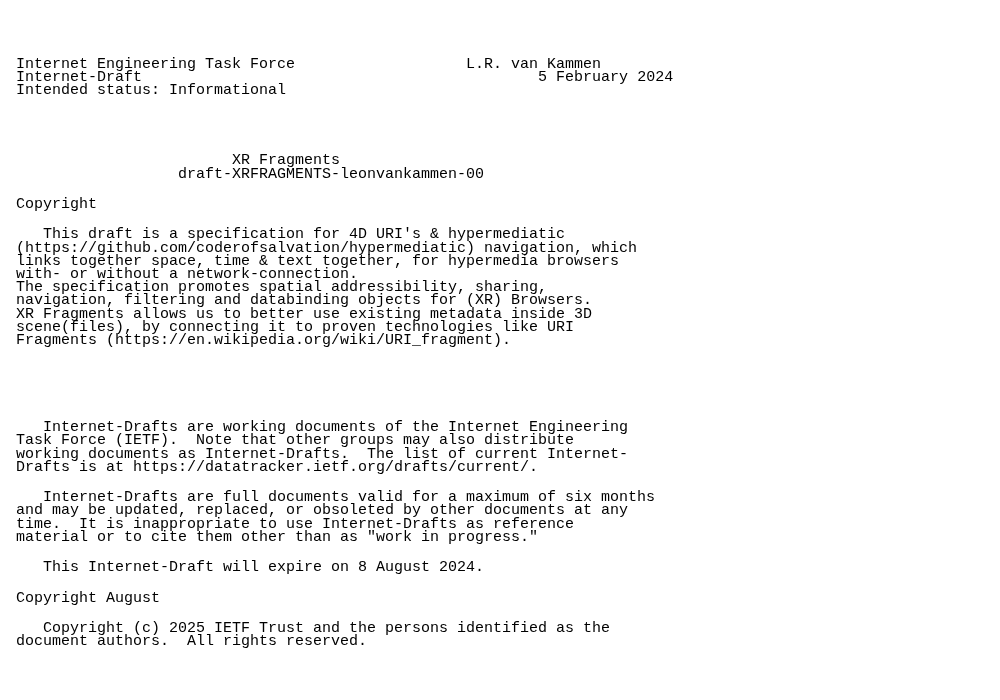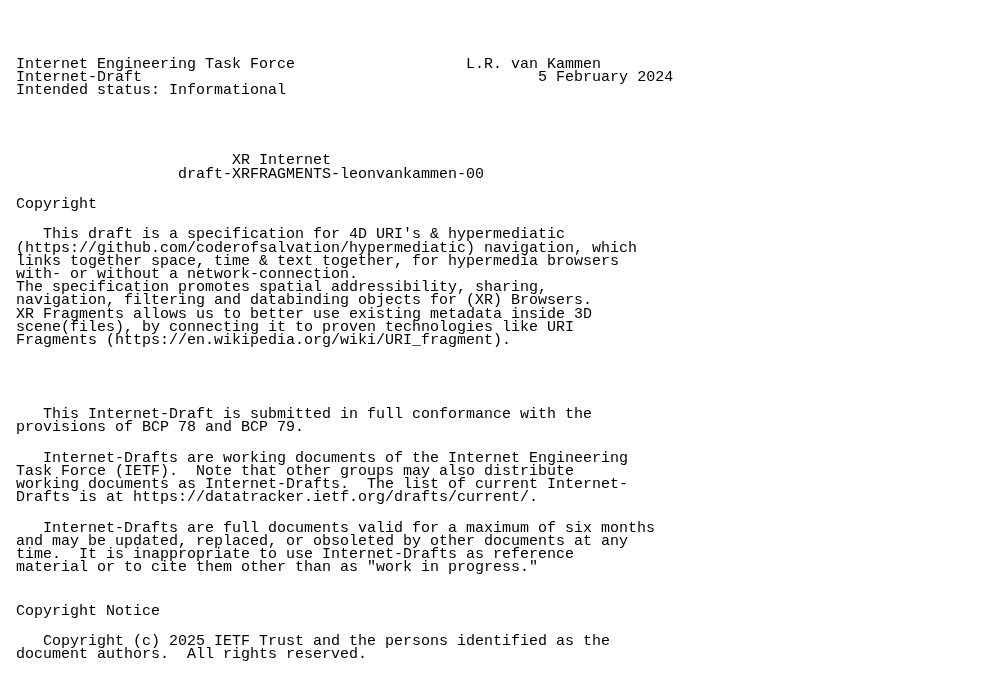--- a/index.html
+++ b/index.html
@@ -48,56 +48,55 @@
 
     <pre><span><span>Internet Engineering Task Force</span><span>                   </span><span>L.R. van Kammen</span></span>
 <span><span>Internet-Draft</span><span>                                            </span><span>5 February 2024</span></span>
 <span>Intended status: Informational</span></pre>
 
     <div class="blank-line"></div>
     <div class="blank-line"></div>
     <div class="blank-line"></div>
     <div class="blank-line"></div>
 
-    <pre><span>                        </span><span>XR Internet</span>
+    <pre><span>                        </span><span>XR Fragments</span>
 <span>                  </span><span>draft-XRFRAGMENTS-leonvankammen-00</span></pre>
 
     <div class="blank-line"></div>
 
     <pre>Copyright</pre>
     <div class="blank-line"></div>
     <pre><span>   </span><span>This draft is a specification for 4D URI's &amp; hypermediatic
 (https://github.com/coderofsalvation/hypermediatic) navigation, which
 links together space, time &amp; text together, for hypermedia browsers
 with- or without a network-connection.
 The specification promotes spatial addressibility, sharing,
 navigation, filtering and databinding objects for (XR) Browsers.
 XR Fragments allows us to better use existing metadata inside 3D
 scene(files), by connecting it to proven technologies like URI
 Fragments (https://en.wikipedia.org/wiki/URI_fragment).</span></pre>
     <div class="blank-line"></div>
     <pre><span>   </span></pre>
     <div class="blank-line"></div>
 
     <div class="blank-line"></div>
-    <pre><span>   </span><span>This Internet-Draft is submitted in full conformance with the
-provisions of BCP 78 and BCP 79.</span></pre>
     <div class="blank-line"></div>
     <pre><span>   </span><span>Internet-Drafts are working documents of the Internet Engineering
 Task Force (IETF).  Note that other groups may also distribute
 working documents as Internet-Drafts.  The list of current Internet-
 Drafts is at https://datatracker.ietf.org/drafts/current/.</span></pre>
     <div class="blank-line"></div>
     <pre><span>   </span><span>Internet-Drafts are full documents valid for a maximum of six months
 and may be updated, replaced, or obsoleted by other documents at any
 time.  It is inappropriate to use Internet-Drafts as reference
 material or to cite them other than as "work in progress."</span></pre>
     <div class="blank-line"></div>
+    <pre><span>   </span><span>This Internet-Draft will expire on 8 August 2024.</span></pre>
     <div class="blank-line"></div>
 
-    <pre>Copyright Notice</pre>
+    <pre>Copyright August</pre>
     <div class="blank-line"></div>
     <pre><span>   </span><span>Copyright (c) 2025 IETF Trust and the persons identified as the
 document authors.  All rights reserved.</span></pre>
 
   </div>
 
 </div>
 
 </body></html>

